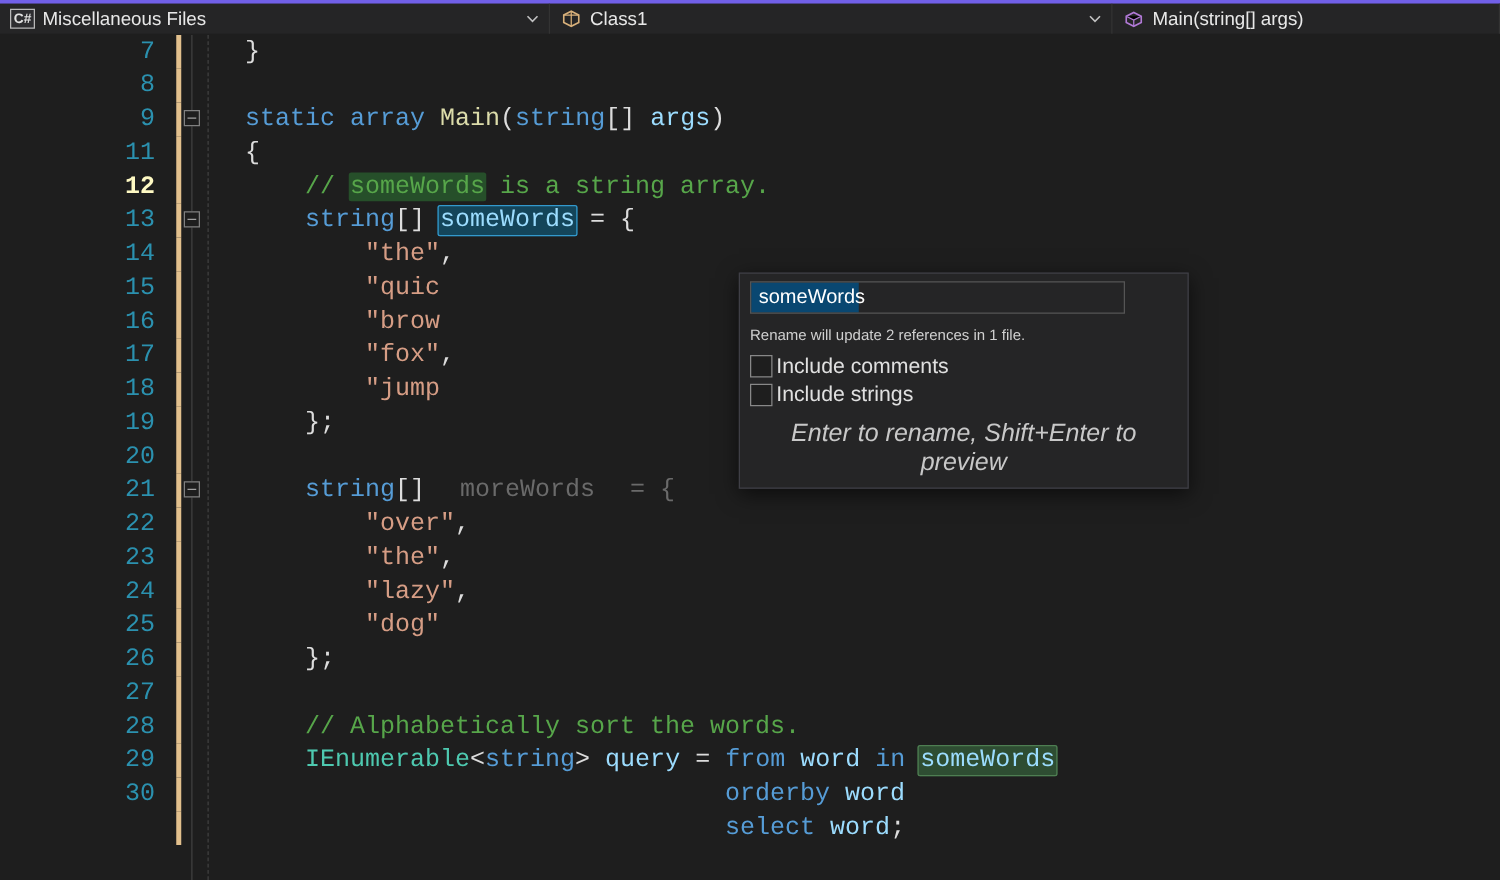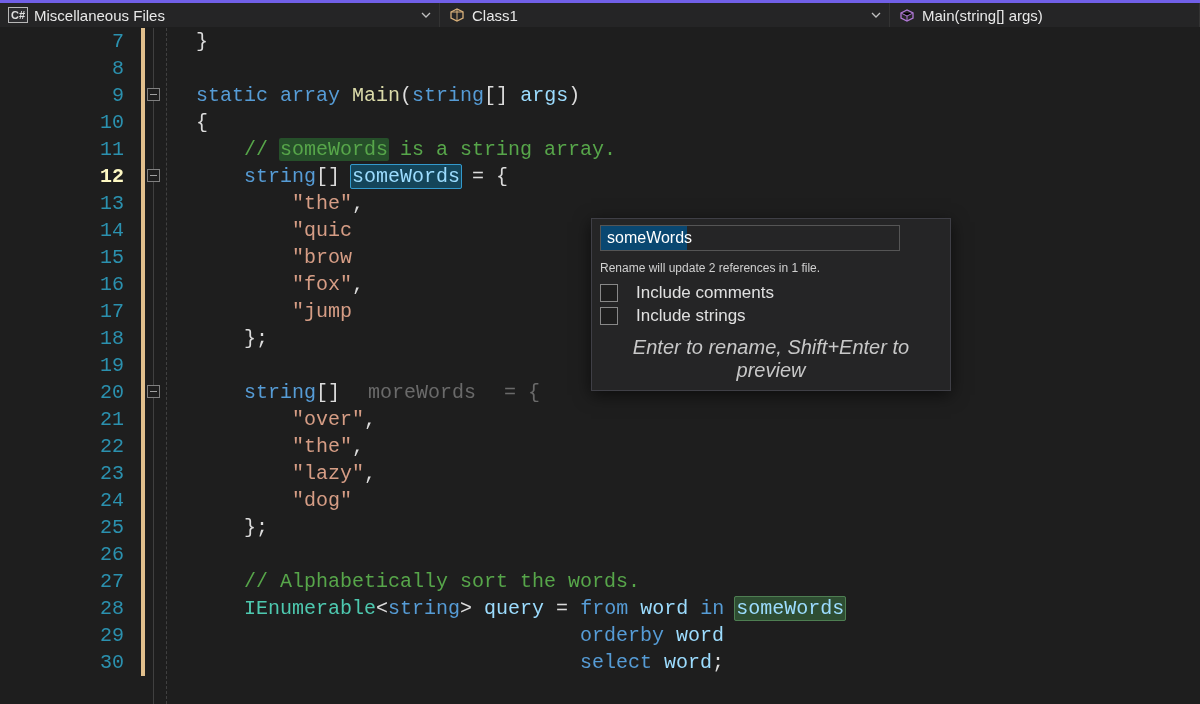--- a/index.html
+++ b/index.html
@@ -118,21 +118,21 @@
     font-family: "Segoe UI", Arial, sans-serif;
   }
   .rename-input {
     width: 300px; height:26px;
     background:#1E1E1E; color:#fff;
     border:1px solid #555;
     padding:0 6px; font-size:16px;
     font-family: "Segoe UI", Arial, sans-serif;
   }
   .rename-msg { color:#D0D0D0; font-size:12px; margin:10px 0 8px 0;}
-  .rename-check { display:flex; align-items:center; gap:18px; font-size:17px; color:#E0E0E0; margin:3px 0;}
+  .rename-check { display:flex; align-items:center; gap:3px; font-size:17px; color:#E0E0E0; margin:3px 0;}
   .rename-check .box { width:18px; height:18px; border:1px solid #888; background:#1E1E1E;}
   .rename-hint { font-style:italic; color:#C8C8C8; font-size:20px; margin-top:10px; text-align:center;}
   .shadowed-text { color:#6A6A6A;margin-left:16px; }
 </style>
 </head>
 <body>
 
 <div class="window-top-border"></div>
 
 <div class="nav-bar">
@@ -165,21 +165,20 @@
     <span class="label">Main(string[] args)</span>
   </div>
 </div>
 
 <div class="editor">
 
   <div class="gutter-line-numbers">
     <div class="ln">7</div>
     <div class="ln">8</div>
     <div class="ln">9</div>
-    <div class="ln">10</div>
     <div class="ln">11</div>
     <div class="ln active">12</div>
     <div class="ln">13</div>
     <div class="ln">14</div>
     <div class="ln">15</div>
     <div class="ln">16</div>
     <div class="ln">17</div>
     <div class="ln">18</div>
     <div class="ln">19</div>
     <div class="ln">20</div>

